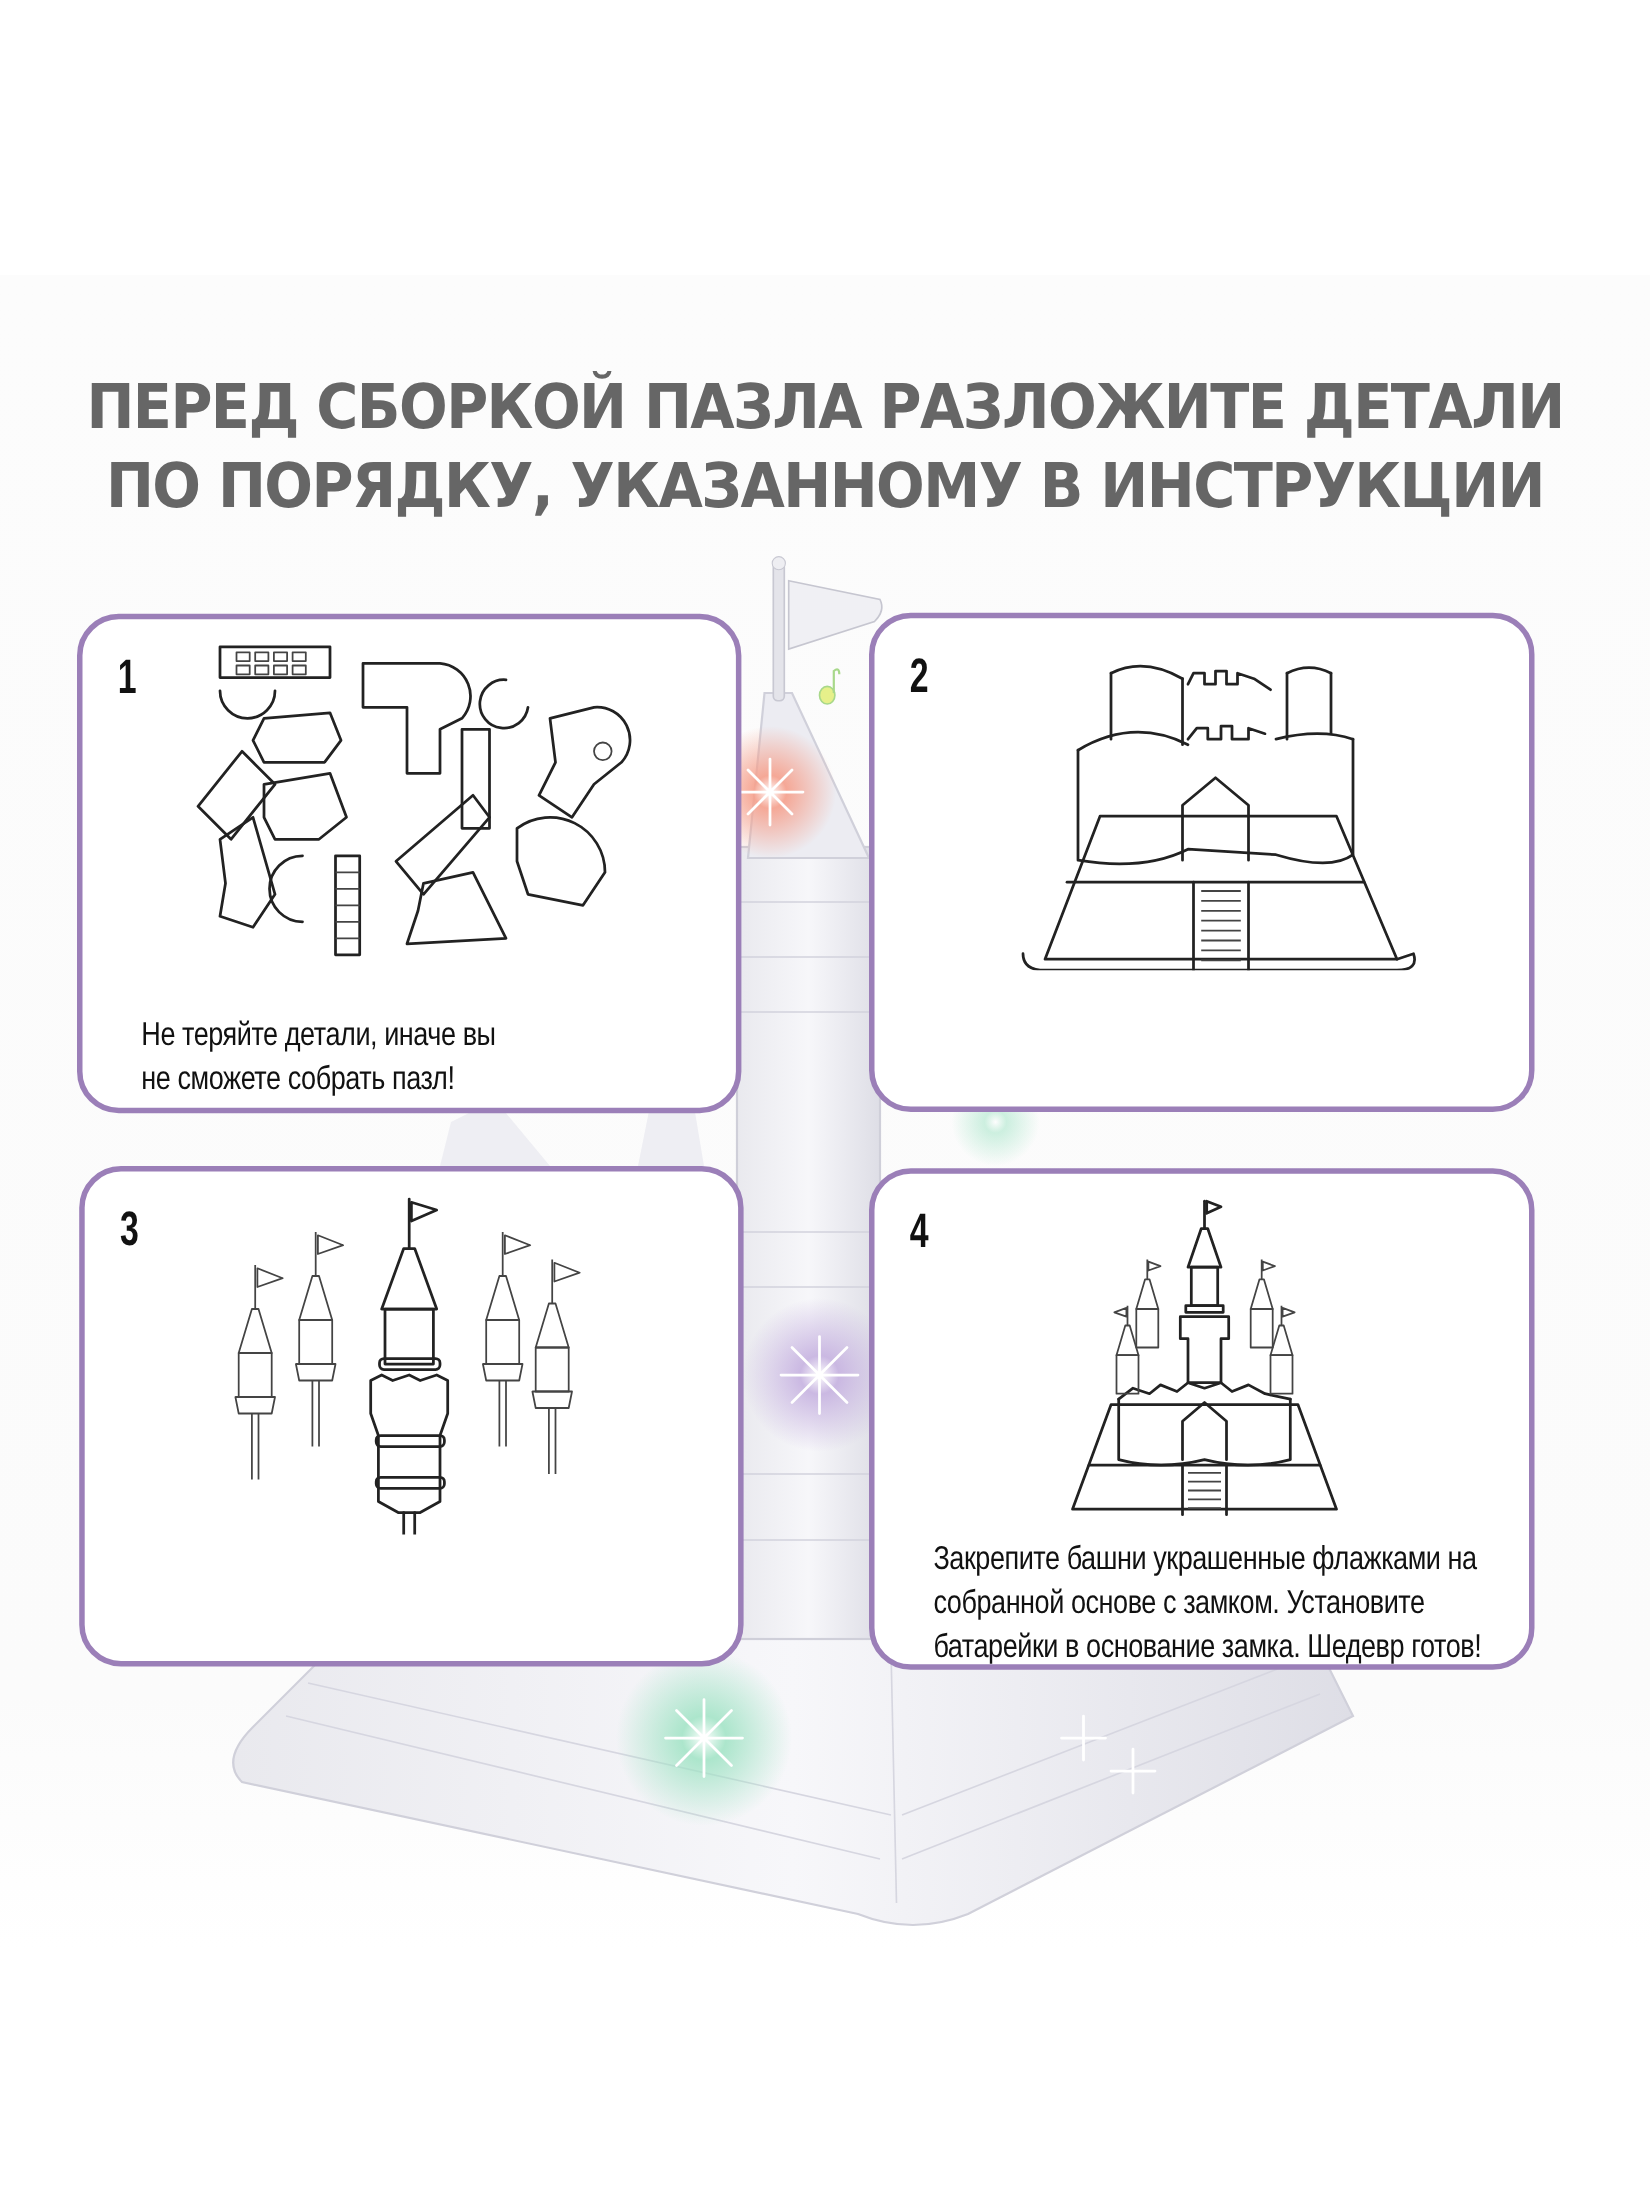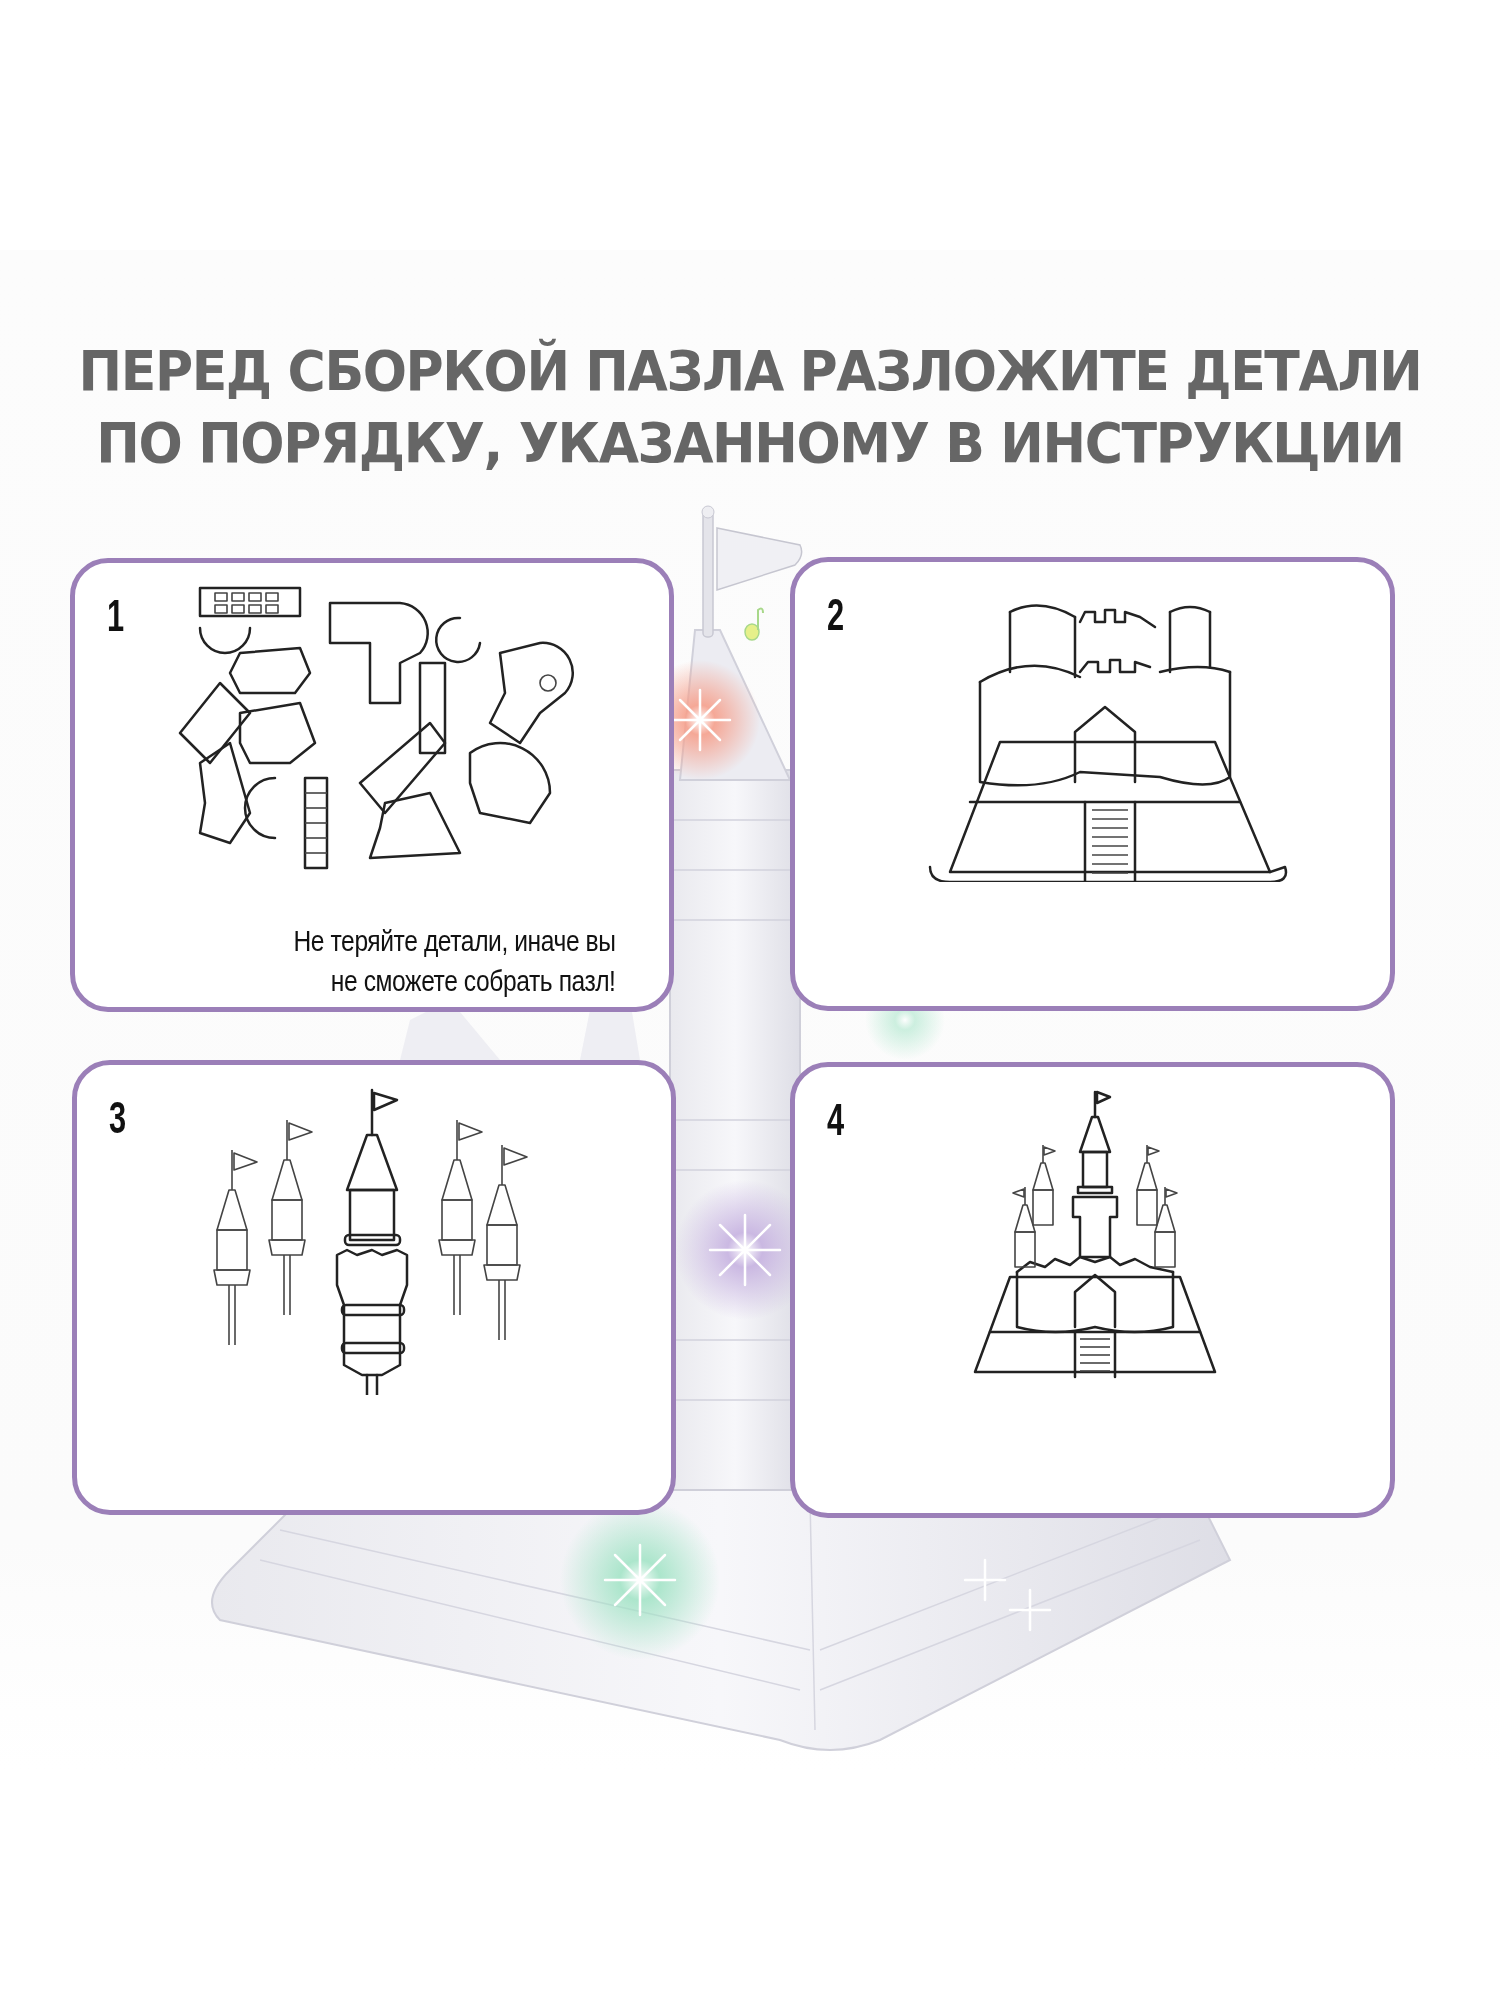--- a/index.html
+++ b/index.html
@@ -15,21 +15,21 @@
   .title { position: absolute; left: 0; top: 335px; width: 1500px; text-align: center;
            font-family: "DejaVu Sans", sans-serif; font-weight: bold; color: #666666;
            font-size: 56px; line-height: 72px; letter-spacing: -1.5px;
            transform: scaleX(0.93); transform-origin: center; }
   .title span { display: block; }
 
   .card { position: absolute; background: #ffffff; border: 5px solid #9b7fb8; border-radius: 38px; }
   .card .num { position: absolute; left: 32px; top: 28px; font-family: "Liberation Sans Narrow", "Liberation Sans", sans-serif;
                font-weight: bold; font-size: 44px; color: #111; transform: scaleX(0.7); transform-origin: left; }
   .card .illus { position: absolute; }
-  .card .caption { position: absolute; left: 0; width: 100%; text-align: right;
+  .card .caption { position: absolute; left: 0; width: 100%; text-align: left;
                    font-family: "Liberation Sans", sans-serif; font-size: 30px; line-height: 40px; color: #111;
                    letter-spacing: -0.5px; }
   .card .caption span { display: block; transform: scaleX(0.82); transform-origin: center; white-space: nowrap; }
 
   #card1 { left: 70px; top: 558px; width: 604px; height: 454px; }
   #card2 { left: 790px; top: 557px; width: 605px; height: 454px; }
   #card3 { left: 72px; top: 1060px; width: 604px; height: 455px; }
   #card4 { left: 790px; top: 1062px; width: 605px; height: 456px; }
 
   svg .ln { fill: none; stroke: #222; stroke-width: 2.5; stroke-linejoin: round; stroke-linecap: round; }
@@ -294,13 +294,18 @@
           <rect x="0" y="45" width="20" height="35"></rect>
         </g>
       <g transform="translate(200,100)">
           <line x1="10" y1="0" x2="10" y2="18"></line>
           <path d="M11 2 L22 6 L11 10 Z"></path>
           <path d="M8 18 L0 45 L20 45 L12 18 Z"></path>
           <rect x="0" y="45" width="20" height="35"></rect>
         </g>
     </g>
   </svg>
+  <div class="caption" style="top:330px">
+    <span>Закрепите башни украшенные флажками на</span>
+    <span>собранной основе с замком. Установите</span>
+    <span>батарейки в основание замка. Шедевр готов!</span>
+  </div>
 </div>
 
 </body></html>

